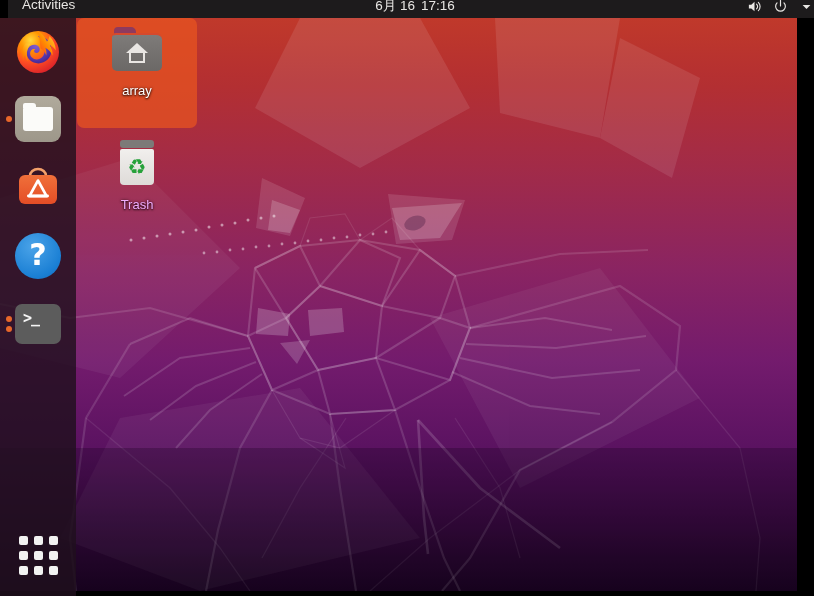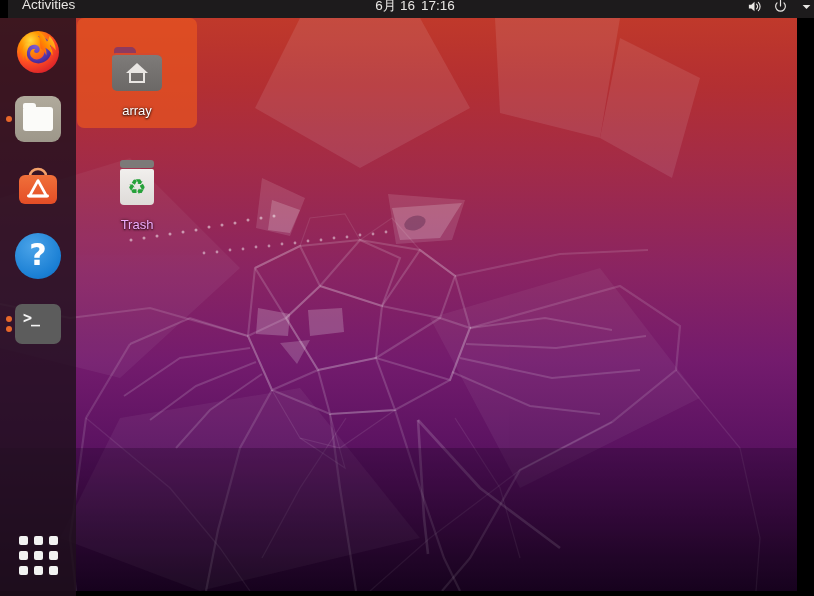--- a/index.html
+++ b/index.html
@@ -217,21 +217,21 @@
     position: absolute;
     left: 76px; top: 18px;
     width: 721px;
     height: 578px;
     z-index: 10;
   }
   .desktop-icon {
     position: absolute;
     width: 120px;
     text-align: center;
-    padding-top: 20px;
+    padding-top: 0;
   }
   .desktop-icon .dicon-glyph {
     height: 62px;
     display: flex; align-items: center; justify-content: center;
   }
   .desktop-icon .dicon-label {
     margin-top: 3px;
     color: #f0abfc;
     font-size: 13px;
     text-shadow: 0 1px 2px rgba(0,0,0,0.85), 0 0 3px rgba(0,0,0,0.6);

